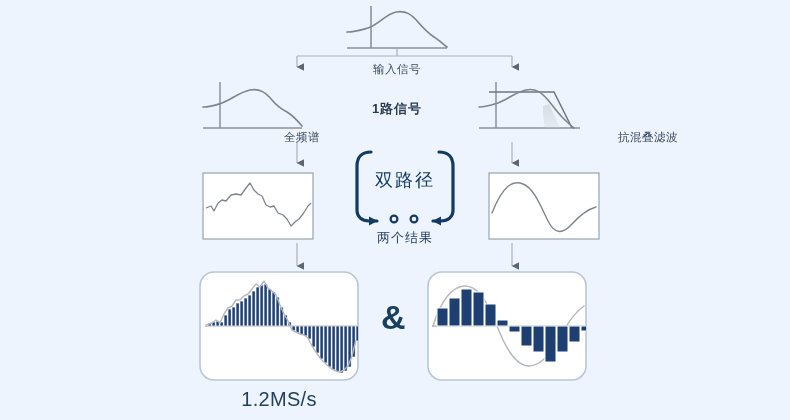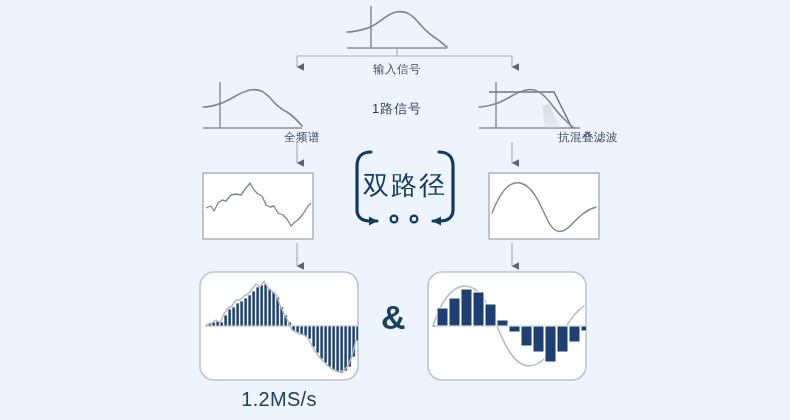--- a/index.html
+++ b/index.html
@@ -16,21 +16,21 @@
     position:absolute;
     color:#3a4a60;
     text-align:center;
     white-space:nowrap;
     user-select:none;
   }
   .lbl-small{font-size:11.5px;letter-spacing:.5px;}
   .lbl-mid{font-size:13px;letter-spacing:1px;color:#2b3b52;}
   .lbl-rate{font-size:20px;color:#24405f;letter-spacing:.3px;}
   .lbl-badge{
-    font-size:26px;color:#123a63;letter-spacing:2px;font-weight:400;
+    font-size:18px;color:#123a63;letter-spacing:2px;font-weight:400;
   }
   .lbl-result{font-size:13px;color:#1d3a5c;letter-spacing:1px;}
   .amp{
     position:absolute;font-size:34px;font-weight:700;color:#18405f;
     line-height:1;
   }
 </style>
 </head>
 <body>
 
@@ -186,24 +186,25 @@
           <rect x="545" y="326" width="11" height="36"></rect>
           <rect x="557" y="326" width="11" height="26"></rect>
           <rect x="569" y="326" width="11" height="16"></rect>
           <rect x="581" y="326" width="8" height="5"></rect>
         </g>
       </g>
     </g>
   </svg>
 
   <div class="lbl lbl-small" style="left:347px;top:62px;width:100px;">输入信号</div>
-  <div class="lbl lbl-mid" style="left:337px;top:100px;width:120px;">1路信号</div>
+  <div class="lbl lbl-mid" style="left:337px;top:100px;width:120px;font-weight:bold;">1路信号</div>
 
   <div class="lbl lbl-small" style="left:222px;top:130px;width:160px;text-align:center;">全频谱</div>
-  <div class="lbl lbl-small" style="left:498px;top:130px;width:180px;text-align:center;">抗混叠滤波</div>
+  <div class="lbl lbl-small" style="left:498px;top:130px;width:180px;text-align:right;">抗混叠滤波</div>
 
   <div class="lbl lbl-badge" style="left:355px;top:168px;width:100px;">双路径</div>
+  <div class="lbl lbl-result" style="left:355px;top:229px;width:100px;">两个结果</div>
 
   <div class="amp" style="left:381px;top:300px;">&amp;</div>
 
   <div class="lbl lbl-rate" style="left:199px;top:388px;width:160px;">1.2MS/s</div>
 
 </div>
 
 </body></html>

